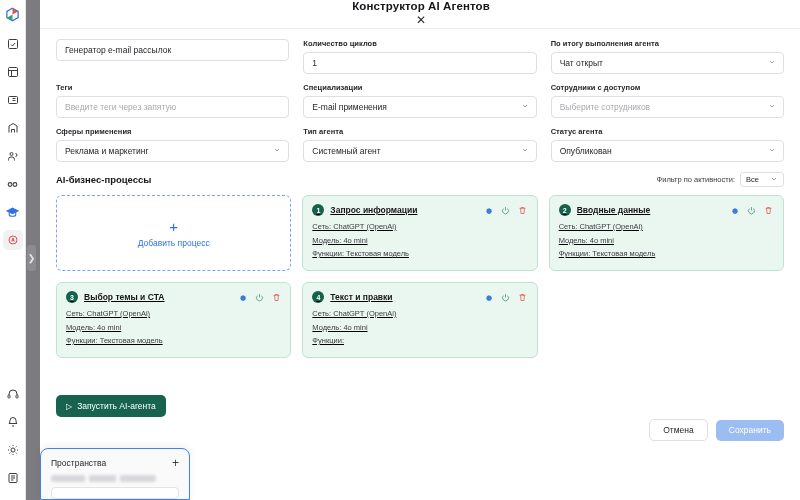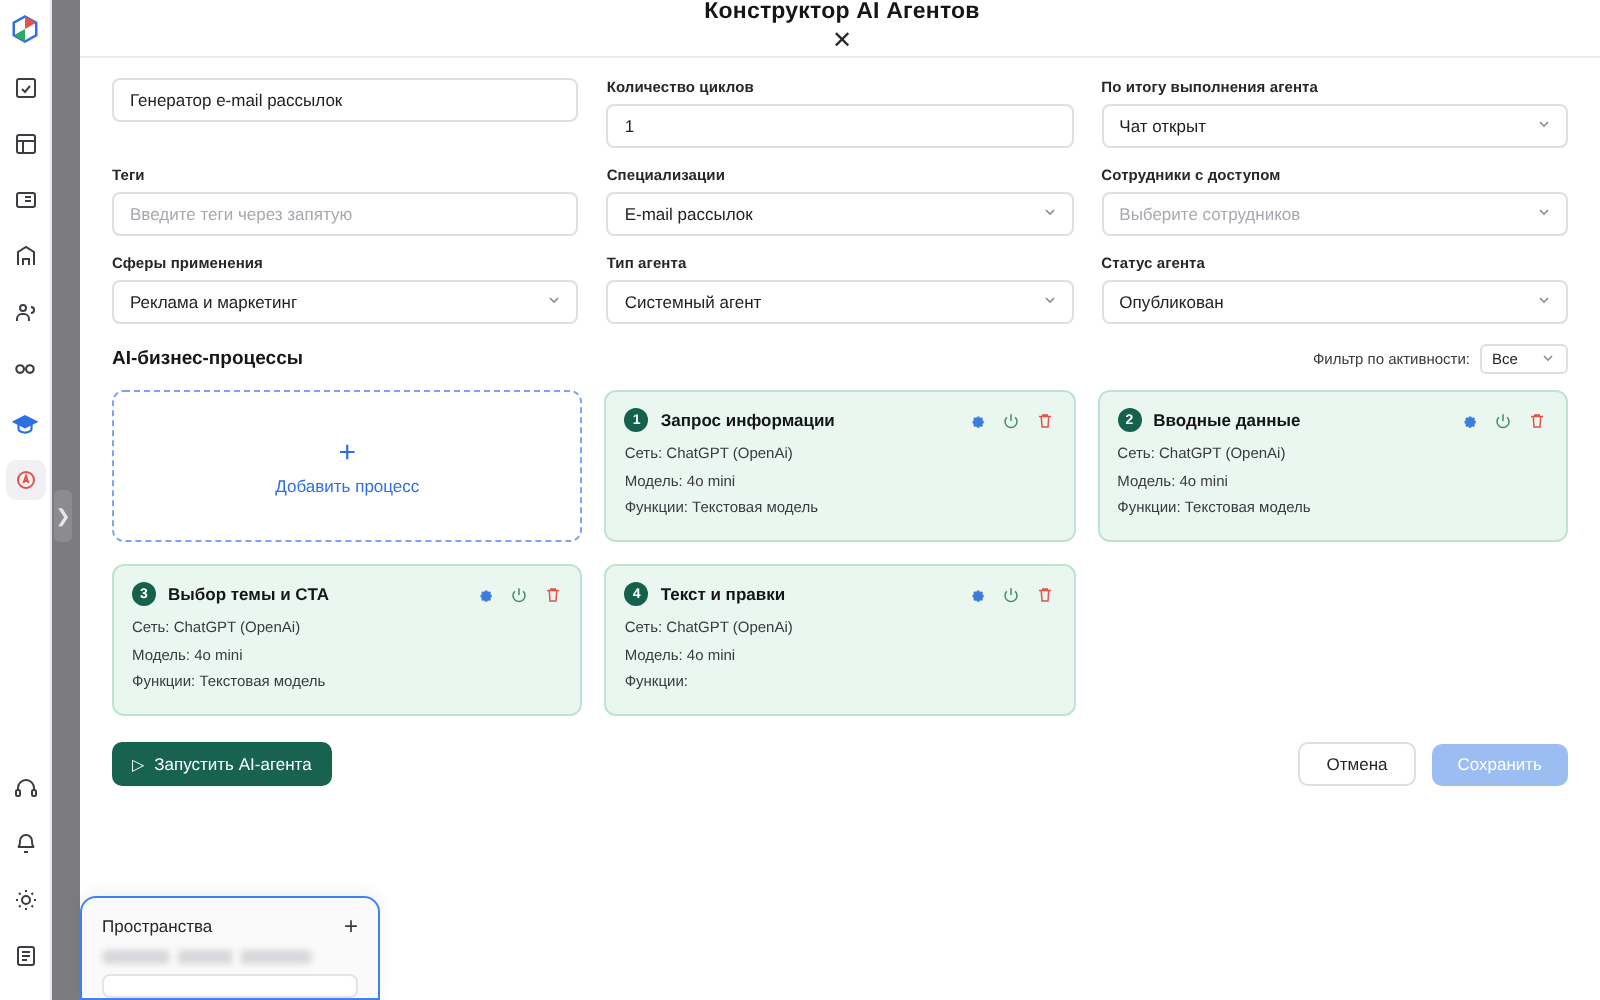--- a/index.html
+++ b/index.html
@@ -105,21 +105,21 @@
   .add-card {
     height: 76px; border: 1.3px dashed #7aa2f7; border-radius: 6px;
     display: flex; flex-direction: column; align-items: center; justify-content: center;
     gap: 4px; background: #fff; cursor: pointer;
   }
   .add-plus { font-size: 15px; color: #2f6fe4; line-height: 1; font-weight: 500;}
   .add-text { font-size: 8.5px; color: #2f6fe4; }
 
   .proc-card {
     height: 76px; border: 1px solid #bfe3d2; border-radius: 6px;
-    background: #eaf7f0; padding: 8px 9px 0 9px;
+    background: #eaf7f0; padding: 8px 9px 0 9px; text-decoration: underline;
   }
   .proc-top {
     display: flex; align-items: center; margin-bottom: 6px;
   }
   .proc-num {
     width: 12px; height: 12px; border-radius: 50%;
     background: #16614c; color: #fff;
     font-size: 7px; font-weight: bold;
     display: flex; align-items: center; justify-content: center;
     margin-right: 6px; flex: 0 0 auto;
@@ -139,21 +139,21 @@
   .footer {
     display: flex; align-items: center; justify-content: space-between;
     margin-top: 13px;
   }
   .run-btn {
     background: #17634f; color: #fff; border-radius: 5px;
     height: 22px; padding: 0 10px; display: inline-flex; align-items: center;
     gap: 5px; font-size: 8.5px; cursor: pointer; border: none;
   }
   .run-btn .play { font-size: 8px; }
-  .footer-right { display: flex; align-items: center; gap: 8px; }
+  .footer-right { display: flex; align-items: center; gap: 8px; margin-top: 48px; }
   .btn-cancel {
     height: 22px; padding: 0 13px; border: 1px solid #dfdfe3; border-radius: 5px;
     background: #fff; font-size: 8.5px; color: #26262b; display:flex; align-items:center;
     cursor: pointer;
   }
   .btn-save {
     height: 21px; padding: 0 13px; border: none; border-radius: 5px;
     background: #9cbdf2; font-size: 8.5px; color: #ffffff; display:flex; align-items:center;
     cursor: pointer;
   }
@@ -314,21 +314,21 @@
         <div class="field">
           <div class="field-label">Теги</div>
           <div class="ctl placeholder">
             <span>Введите теги через запятую</span>
           </div>
         </div>
 
         <div class="field">
           <div class="field-label">Специализации</div>
           <div class="ctl">
-            <span>E-mail рассылок</span>
+            <span>E-mail применения</span>
             <span class="chev">
               <svg width="8" height="8" viewBox="0 0 24 24" fill="none" stroke="currentColor" stroke-width="2.5">
                   <path d="M6 9l6 6 6-6"></path>
                 </svg>
             </span>
           </div>
         </div>
 
         <div class="field">
           <div class="field-label">Сотрудники с доступом</div>

